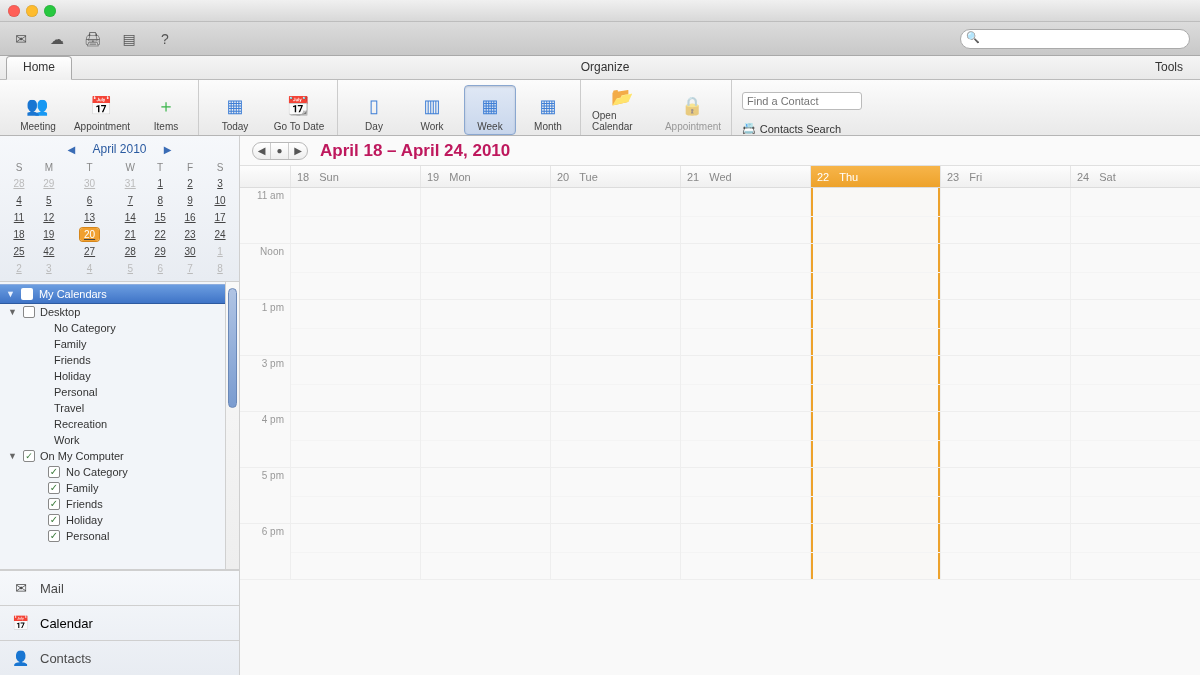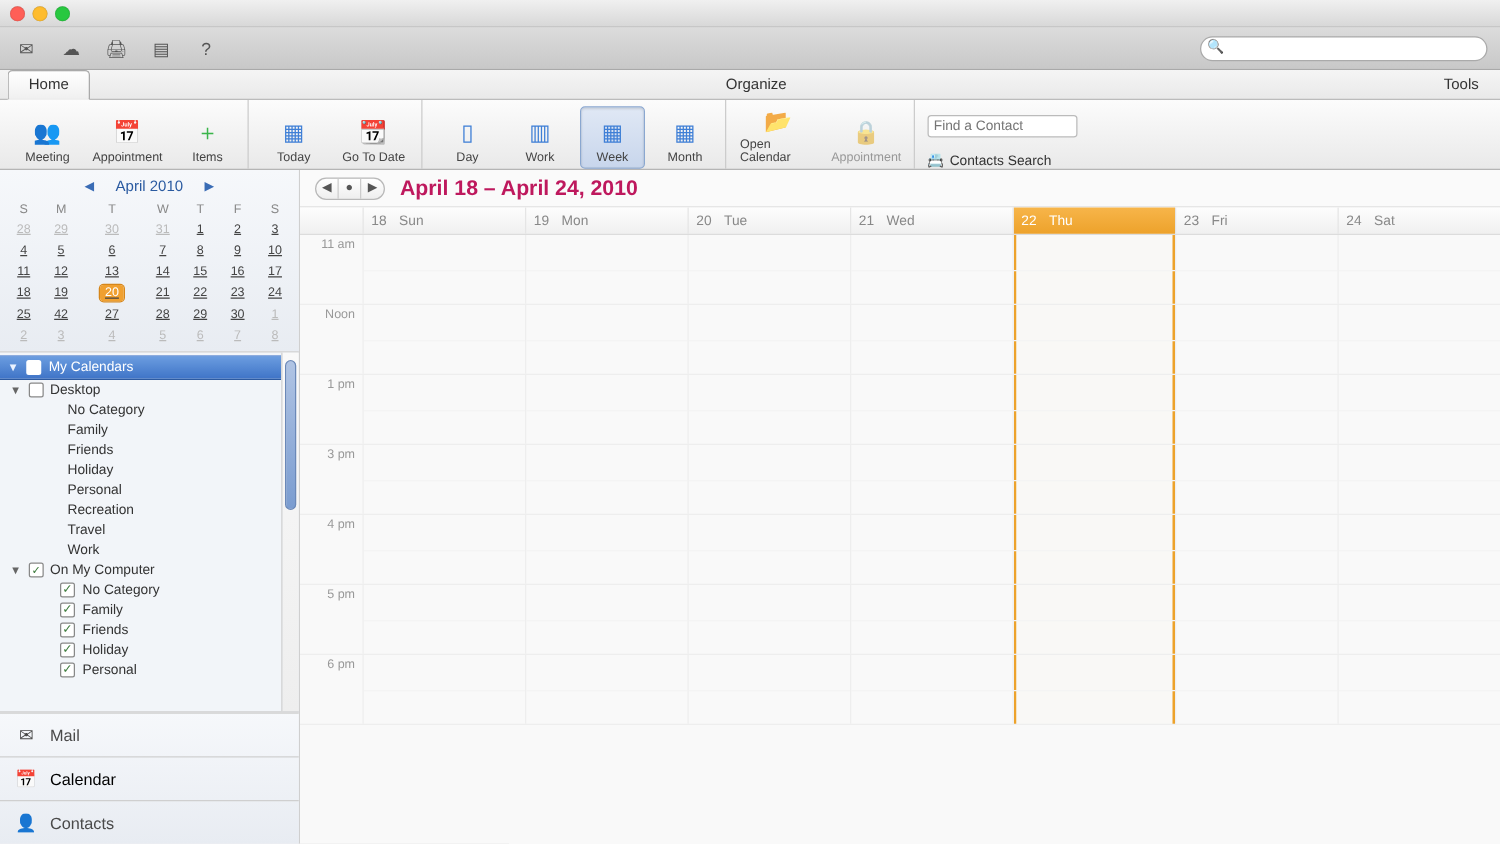--- a/index.html
+++ b/index.html
@@ -300,26 +300,26 @@
             </div>
             <div class="leaf">
               <span class="swatch sw-hol"></span>
               <span>Holiday</span>
             </div>
             <div class="leaf">
               <span class="swatch sw-per"></span>
               <span>Personal</span>
             </div>
             <div class="leaf">
+              <span class="swatch sw-tra"></span>
+              <span>Travel</span>
+            </div>
+            <div class="leaf">
               <span class="swatch sw-rec"></span>
               <span>Recreation</span>
-            </div>
-            <div class="leaf">
-              <span class="swatch sw-tra"></span>
-              <span>Travel</span>
             </div>
             <div class="leaf">
               <span class="swatch sw-wrk"></span>
               <span>Work</span>
             </div>
           </div>
 
         <div class="node">
             <span class="disc">▼</span>
             <span class="cb">✓</span>

